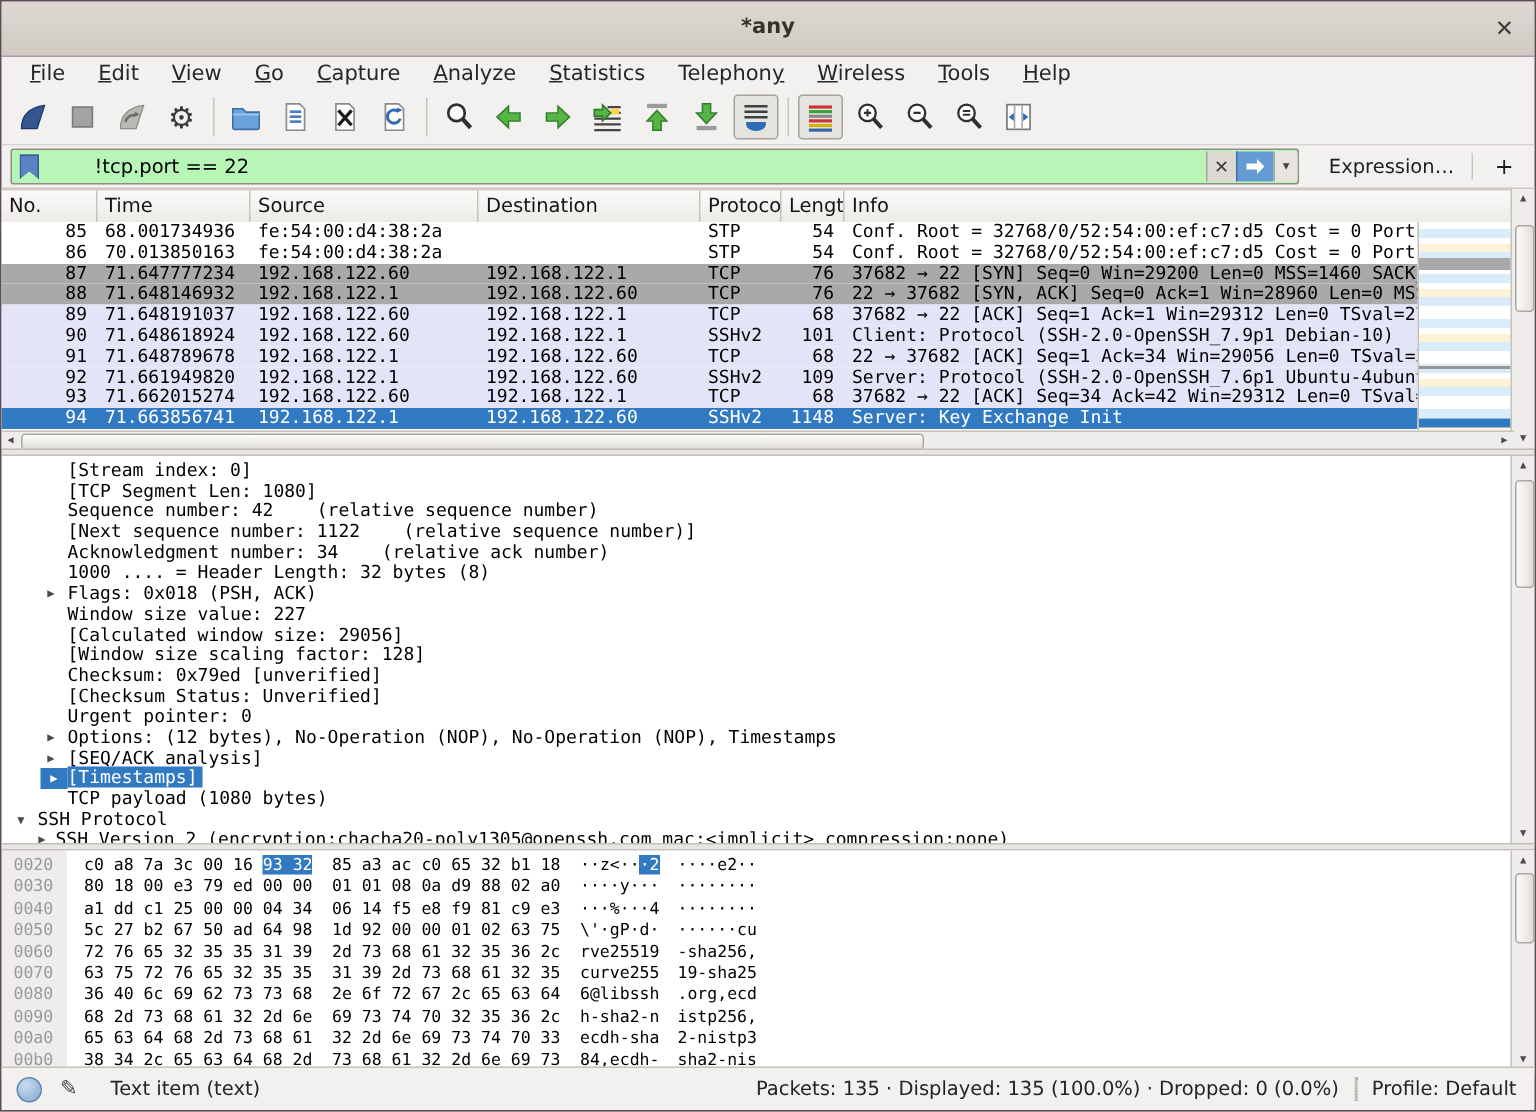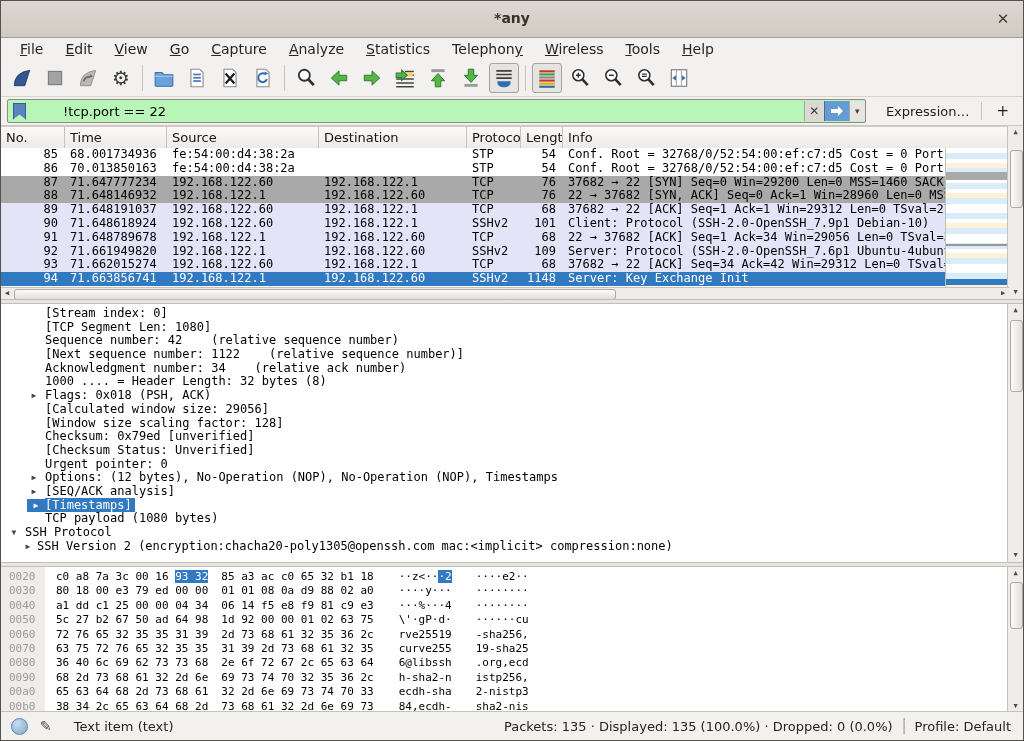--- a/index.html
+++ b/index.html
@@ -91,21 +91,21 @@
   .dtext{white-space:pre;}
   .dsel .dtext{background:#3179c0;color:#fff;padding-right:3px;}
   .dsel .exp{left:26px;width:18px;background:#3179c0;color:#fff;height:13.7px;}
   
   .hexpane{position:absolute;top:566px;left:0;right:0;height:146px;overflow:hidden;
     background:linear-gradient(90deg,#eeedeb 0 44px,#ffffff 44px);
     font-family:"DejaVu Sans Mono",monospace;font-size:11px;color:#000;padding-top:3px;}
   .hrow{height:14.4px;line-height:14.4px;white-space:nowrap;padding-left:8px;}
   .hoff{color:#9a9a9a;display:inline-block;width:34px;margin-right:13px;}
   .hb{white-space:pre;margin-right:13px;}
-  .ha{white-space:pre;margin-right:12px;margin-left:12px;}
+  .ha{white-space:pre;margin-right:12px;}
   .hexhl{background:#3179c0;color:#fff;}
   
   .statusbar{position:absolute;bottom:0;left:0;right:0;height:28px;background:#f2f1ef;
     border-top:1px solid #c5c2bc;display:flex;align-items:center;font-size:13px;color:#242424;}
   .expert-dot{width:15px;height:15px;border-radius:50%;margin-left:10px;
     background:radial-gradient(circle at 35% 30%,#c9dcef,#82a8cc);border:1px solid #5b83ab;}
   .pencil-icon{margin-left:12px;font-size:14px;color:#4a4a4a;}
   .status-left{margin-left:22px;}
   .status-right{margin-left:auto;display:flex;align-items:center;}
   .ssep{width:1px;height:16px;background:#c8c5bf;margin:0 10px;border-right:1px dotted #aaa;}
@@ -413,20 +413,21 @@
   <div class="splitter" style="top:298px;"></div>
 
   <div class="detailpane">
     <div class="dline ind2"><span class="exp"></span><span class="dtext">[Stream index: 0]</span></div>
     <div class="dline ind2"><span class="exp"></span><span class="dtext">[TCP Segment Len: 1080]</span></div>
     <div class="dline ind2"><span class="exp"></span><span class="dtext">Sequence number: 42    (relative sequence number)</span></div>
     <div class="dline ind2"><span class="exp"></span><span class="dtext">[Next sequence number: 1122    (relative sequence number)]</span></div>
     <div class="dline ind2"><span class="exp"></span><span class="dtext">Acknowledgment number: 34    (relative ack number)</span></div>
     <div class="dline ind2"><span class="exp"></span><span class="dtext">1000 .... = Header Length: 32 bytes (8)</span></div>
     <div class="dline ind2"><span class="exp">▶</span><span class="dtext">Flags: 0x018 (PSH, ACK)</span></div>
+    <div class="dline ind2"><span class="exp"></span><span class="dtext">Window size value: 227</span></div>
     <div class="dline ind2"><span class="exp"></span><span class="dtext">[Calculated window size: 29056]</span></div>
     <div class="dline ind2"><span class="exp"></span><span class="dtext">[Window size scaling factor: 128]</span></div>
     <div class="dline ind2"><span class="exp"></span><span class="dtext">Checksum: 0x79ed [unverified]</span></div>
     <div class="dline ind2"><span class="exp"></span><span class="dtext">[Checksum Status: Unverified]</span></div>
     <div class="dline ind2"><span class="exp"></span><span class="dtext">Urgent pointer: 0</span></div>
     <div class="dline ind2"><span class="exp">▶</span><span class="dtext">Options: (12 bytes), No-Operation (NOP), No-Operation (NOP), Timestamps</span></div>
     <div class="dline ind2"><span class="exp">▶</span><span class="dtext">[SEQ/ACK analysis]</span></div>
     <div class="dline ind2 dsel"><span class="exp">▶</span><span class="dtext">[Timestamps]</span></div>
     <div class="dline ind2"><span class="exp"></span><span class="dtext">TCP payload (1080 bytes)</span></div>
     <div class="dline ind0"><span class="exp">▼</span><span class="dtext">SSH Protocol</span></div>

